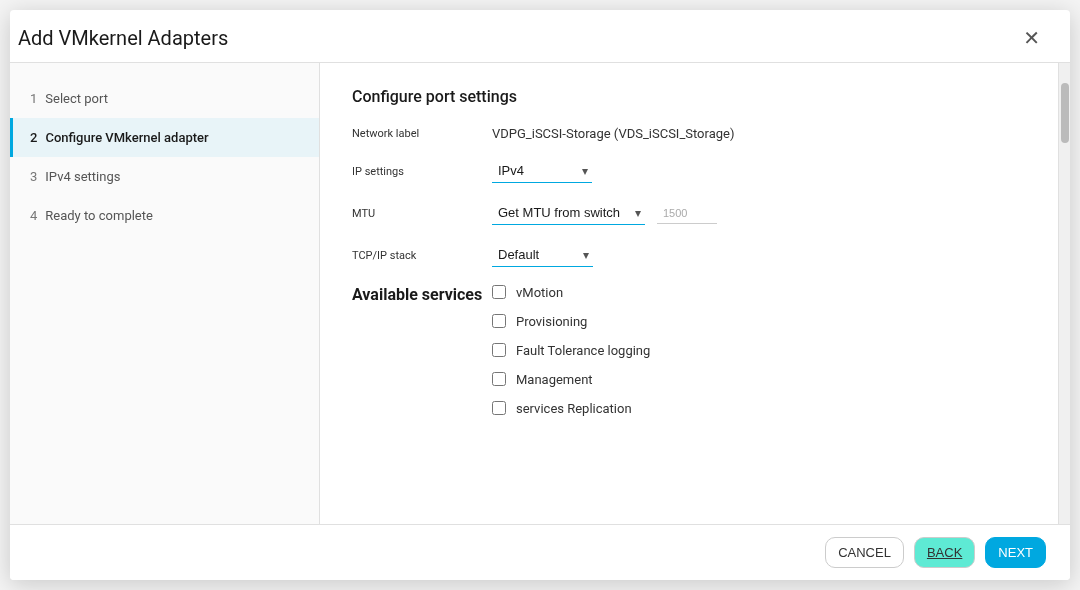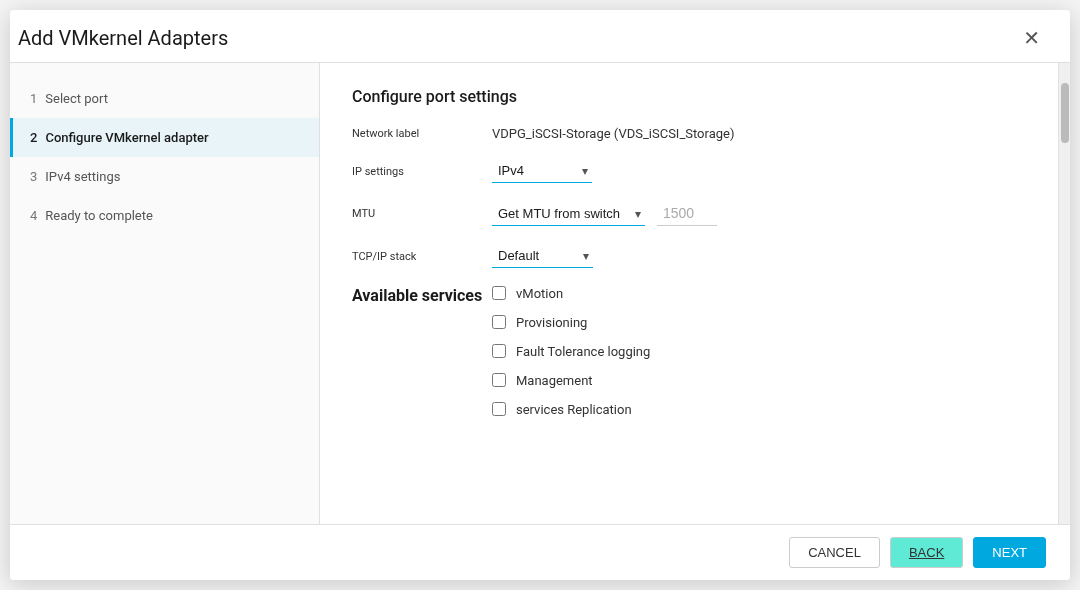--- a/index.html
+++ b/index.html
@@ -154,21 +154,21 @@
       top: 50%;
       transform: translateY(-50%);
       pointer-events: none;
       font-size: 12px;
       color: #555;
     }
     .mtu-input {
       border: none;
       border-bottom: 1px solid #ccc;
       padding: 4px 6px;
-      font-size: 14px;
+      font-size: 11px;
       color: #aaa;
       width: 60px;
       margin-left: 12px;
       outline: none;
       background: transparent;
     }
     .services-section {
       margin-top: 8px;
     }
     .services-title {
@@ -194,22 +194,22 @@
       display: flex;
       justify-content: flex-end;
       align-items: center;
       padding: 12px 24px;
       border-top: 1px solid #e0e0e0;
       gap: 10px;
       flex-shrink: 0;
       background: #fff;
     }
     .btn {
-      padding: 7px 18px;
-      border-radius: 3px;
+      padding: 7px 12px;
+      border-radius: 10px;
       font-size: 13px;
       cursor: pointer;
       border: 1px solid transparent;
     }
     .btn-cancel {
       background: #fff;
       border-color: #ccc;
       color: #333;
     }
     .btn-back {

